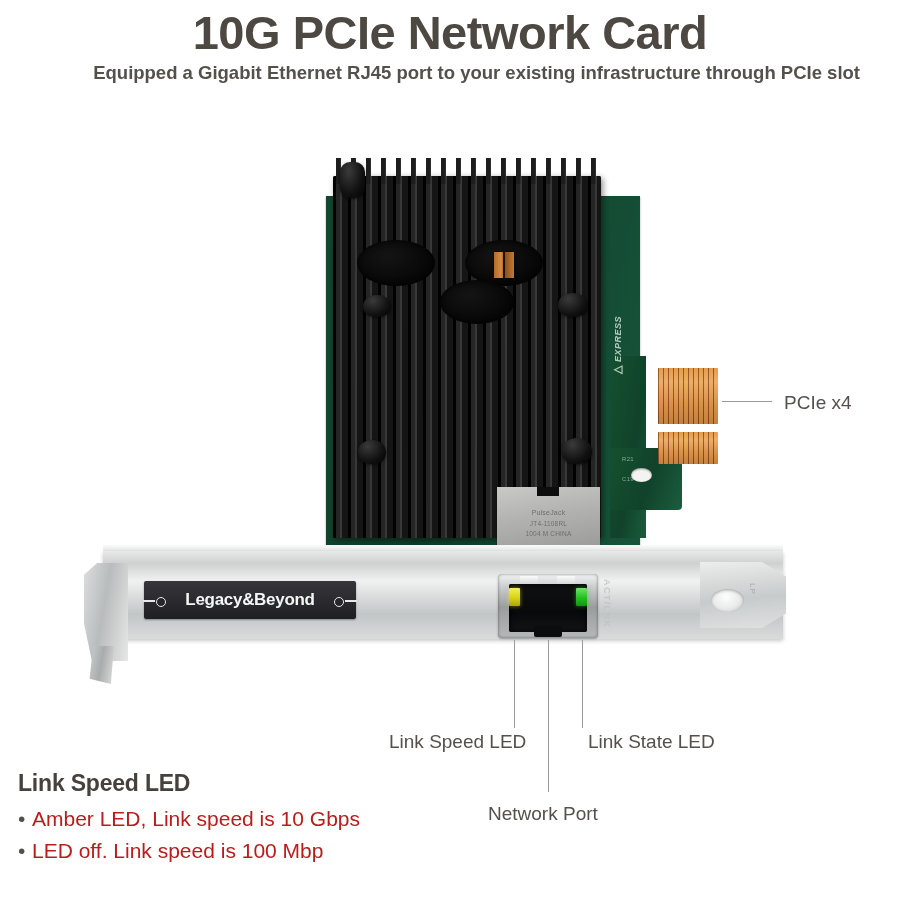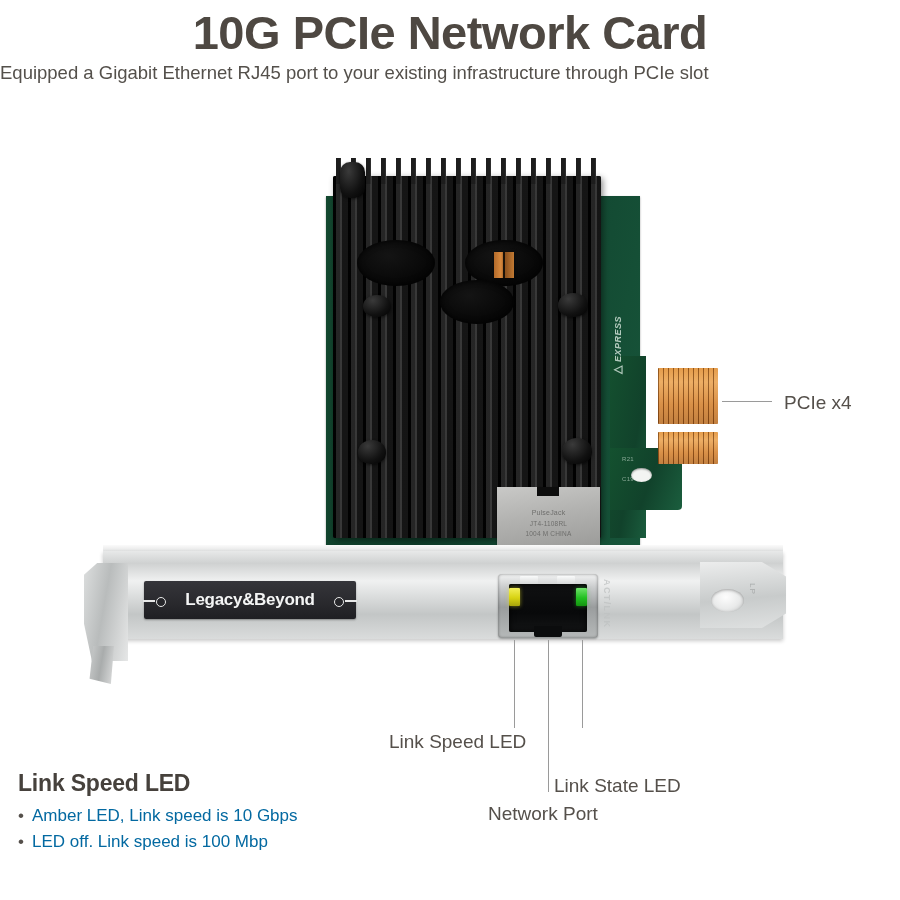--- a/index.html
+++ b/index.html
@@ -10,22 +10,22 @@
   }
   .stage{position:absolute;inset:0;}
 
   
   .title{
     position:absolute;top:8px;left:0;width:900px;text-align:center;
     font-size:47px;font-weight:bold;letter-spacing:-0.5px;color:#4e4842;
     line-height:1.08;white-space:nowrap;
   }
   .subtitle{
-    position:absolute;top:62px;left:0;width:860px;text-align:left;
-    font-size:18.5px;font-weight:400;color:#54504b;white-space:nowrap;
+    position:absolute;top:62px;left:0;width:860px;text-align:right;
+    font-size:18.5px;font-weight:700;color:#54504b;white-space:nowrap;
   }
 
   
   .card{position:absolute;left:0;top:0;width:900px;height:900px;}
 
   
   .pcb{
     position:absolute;left:326px;top:196px;width:314px;height:358px;
     background:linear-gradient(100deg,#13482f 0%,#0f3d2a 40%,#17553a 100%);
     box-shadow:0 1px 2px rgba(0,0,0,.35);
@@ -257,21 +257,21 @@
     position:absolute;font-size:19px;color:#55504b;white-space:nowrap;
   }
 
   
   .legend{position:absolute;left:18px;top:770px;width:440px;}
   .legend h3{
     margin:0 0 6px 0;font-size:23px;font-weight:bold;color:#46413c;letter-spacing:-.2px;
   }
   .legend ul{margin:0;padding:0;list-style:none;}
   .legend li{
-    font-size:17px;color:#0369a1;line-height:1.52;white-space:nowrap;
+    font-size:21px;color:#b91c1c;line-height:1.52;white-space:nowrap;
     padding-left:14px;position:relative;
   }
   .legend li::before{
     content:"\2022";position:absolute;left:0;top:0;color:#55504b;
   }
 </style>
 </head>
 <body>
 
 <div class="stage">
@@ -343,21 +343,21 @@
     <div class="actlnk">ACT/LNK</div>
   </div>
 
   <div class="lead h" style="left:722px;top:401px;width:50px;"></div>
   <div class="lead v" style="left:514px;top:640px;height:88px;"></div>
   <div class="lead v" style="left:582px;top:640px;height:88px;"></div>
   <div class="lead v" style="left:548px;top:640px;height:152px;"></div>
 
   <div class="callout" style="left:784px;top:392px;">PCIe x4</div>
   <div class="callout" style="left:389px;top:731px;">Link Speed LED</div>
-  <div class="callout" style="left:554px;top:731px;margin-top:44px;">Link State LED</div>
+  <div class="callout" style="left:588px;top:731px;">Link State LED</div>
   <div class="callout" style="left:488px;top:803px;">Network Port</div>
 
   <div class="legend">
     <h3>Link Speed LED</h3>
     <ul>
       <li>Amber LED, Link speed is 10 Gbps</li>
       <li>LED off. Link speed is 100 Mbp</li>
     </ul>
   </div>
 

